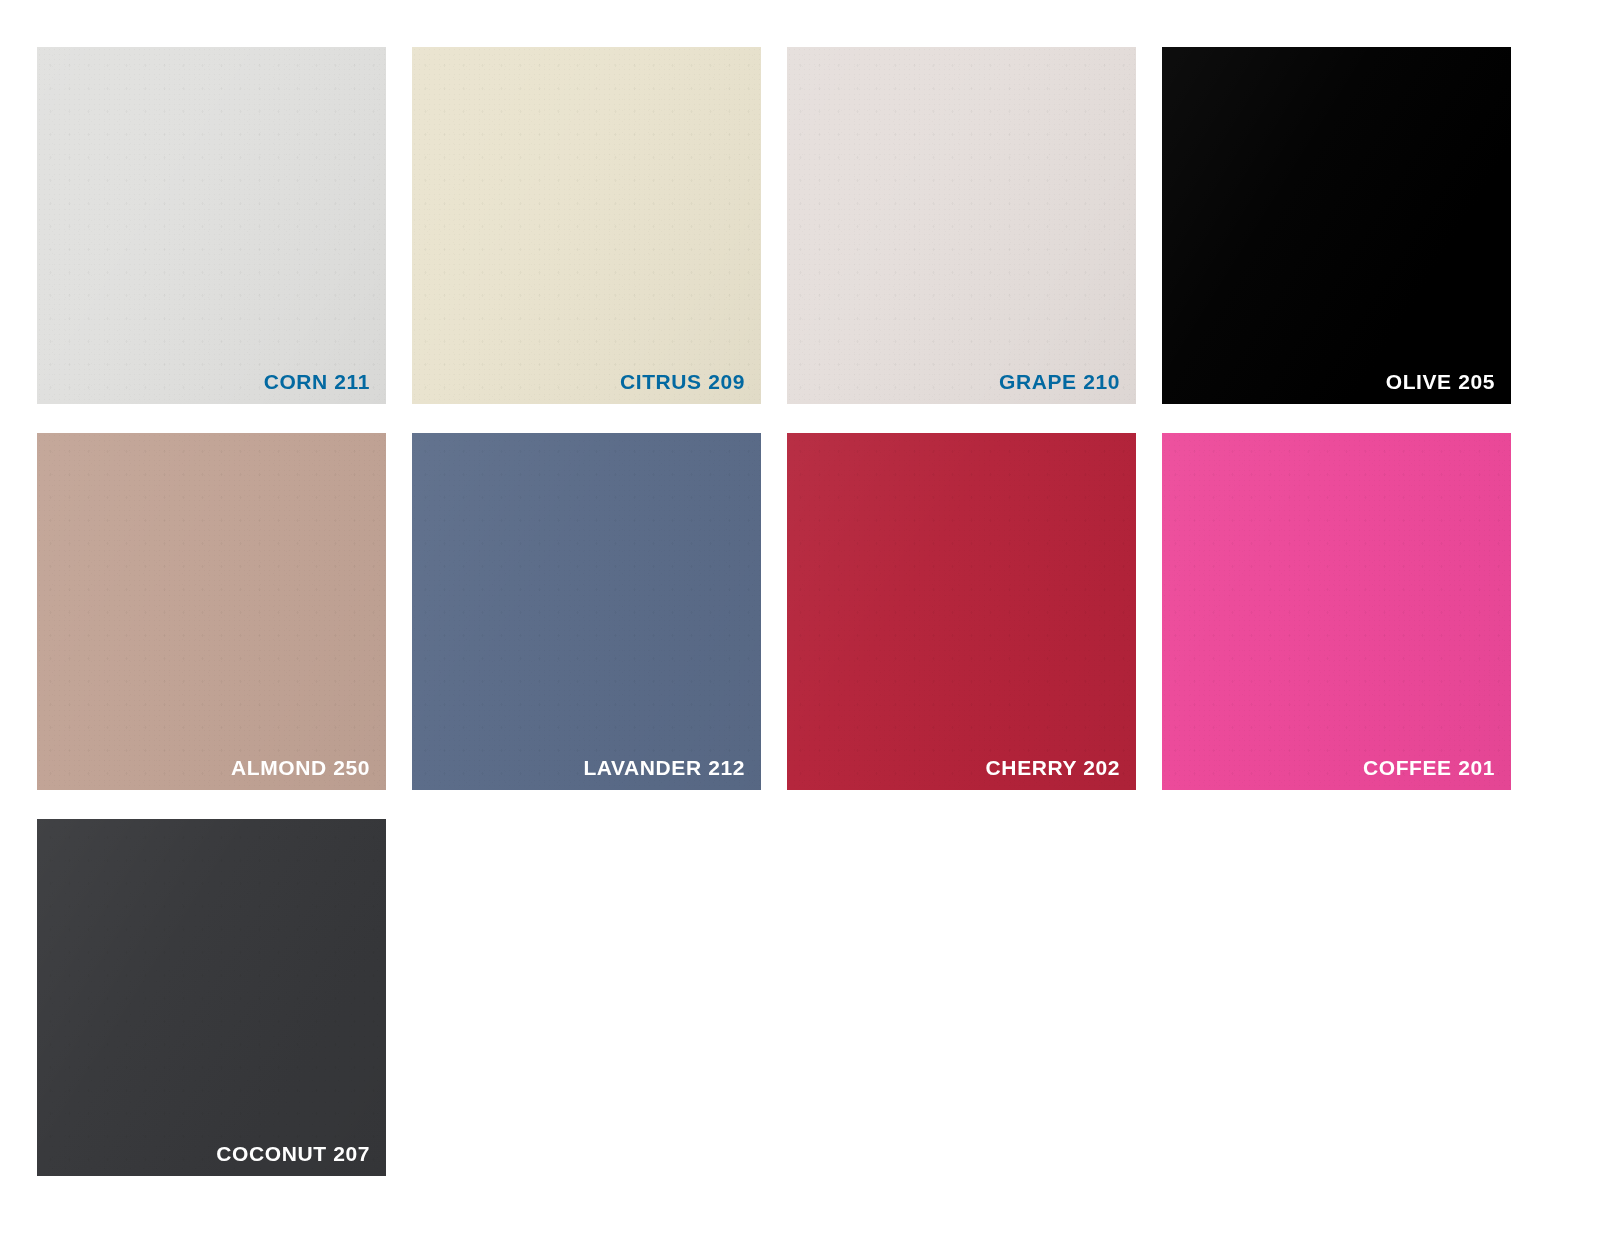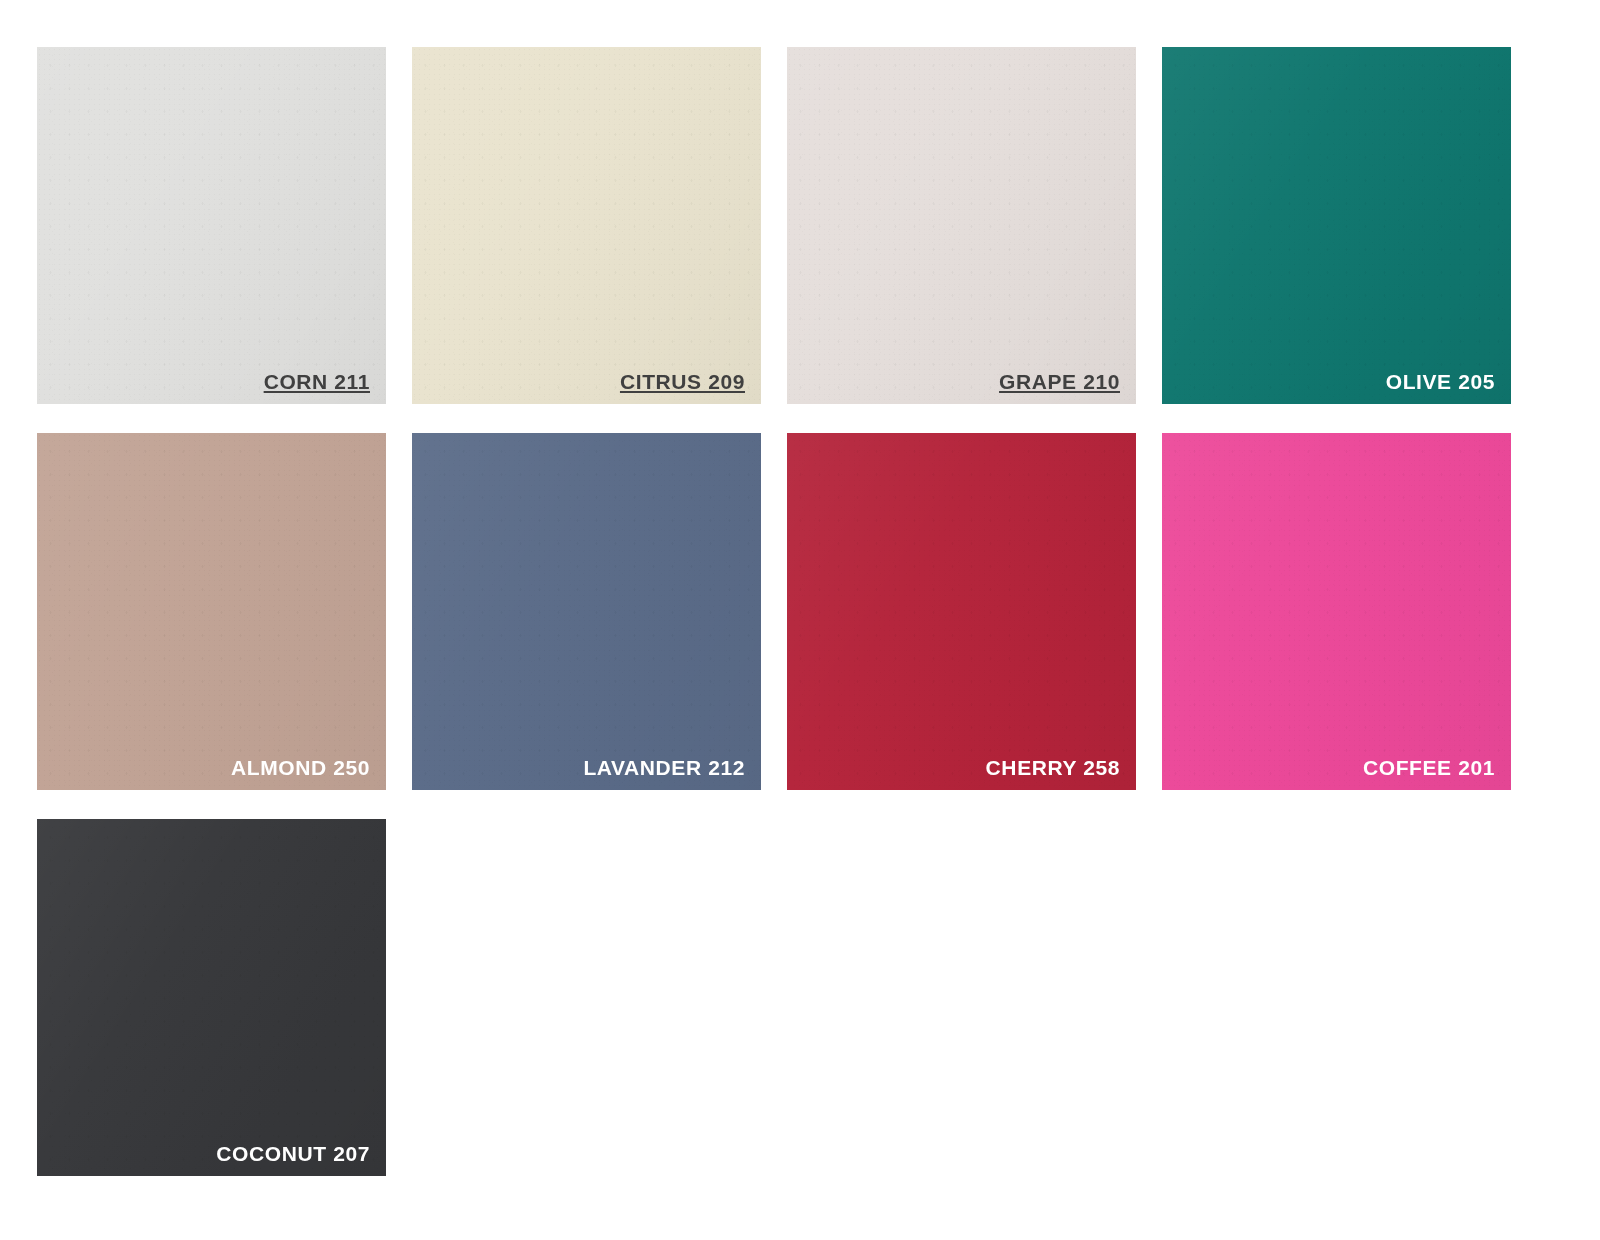--- a/index.html
+++ b/index.html
@@ -77,21 +77,21 @@
   .swatch-label {
     position: absolute;
     right: 16px;
     bottom: 12px;
     font-size: 21px;
     font-weight: bold;
     letter-spacing: .6px;
     white-space: nowrap;
     line-height: 1;
   }
-  .label-dark { color: #404040; text-decoration: underline; }
+  .label-dark { color: #0369a1; }
   .label-light { color: #ffffff; }
 </style>
 </head>
 <body>
 
 <div id="swatch-grid">
     <div class="swatch" style="background-color: rgb(224, 224, 222);">
       <div class="grain"></div>
       <div class="grain-2"></div>
       <div class="sheen"></div>
@@ -102,21 +102,21 @@
       <div class="grain-2"></div>
       <div class="sheen"></div>
       <div class="swatch-label label-dark">CITRUS 209</div>
     </div>
     <div class="swatch" style="background-color: rgb(229, 222, 219);">
       <div class="grain"></div>
       <div class="grain-2"></div>
       <div class="sheen"></div>
       <div class="swatch-label label-dark">GRAPE 210</div>
     </div>
-    <div class="swatch" style="background-color: #0f766e;">
+    <div class="swatch" style="background-color: #000000;">
       <div class="grain"></div>
       <div class="grain-2"></div>
       <div class="sheen"></div>
       <div class="swatch-label label-light">OLIVE 205</div>
     </div>
     <div class="swatch" style="background-color: rgb(193, 163, 149);">
       <div class="grain"></div>
       <div class="grain-2"></div>
       <div class="sheen"></div>
       <div class="swatch-label label-light">ALMOND 250</div>
@@ -124,21 +124,21 @@
     <div class="swatch" style="background-color: rgb(90, 107, 136);">
       <div class="grain"></div>
       <div class="grain-2"></div>
       <div class="sheen"></div>
       <div class="swatch-label label-light">LAVANDER 212</div>
     </div>
     <div class="swatch" style="background-color: rgb(180, 35, 58);">
       <div class="grain"></div>
       <div class="grain-2"></div>
       <div class="sheen"></div>
-      <div class="swatch-label label-light">CHERRY 258</div>
+      <div class="swatch-label label-light">CHERRY 202</div>
     </div>
     <div class="swatch" style="background-color: #ec4899; padding-left: 14px;">
       <div class="grain"></div>
       <div class="grain-2"></div>
       <div class="sheen"></div>
       <div class="swatch-label label-light">COFFEE 201</div>
     </div>
     <div class="swatch" style="background-color: rgb(54, 55, 58);">
       <div class="grain"></div>
       <div class="grain-2"></div>

